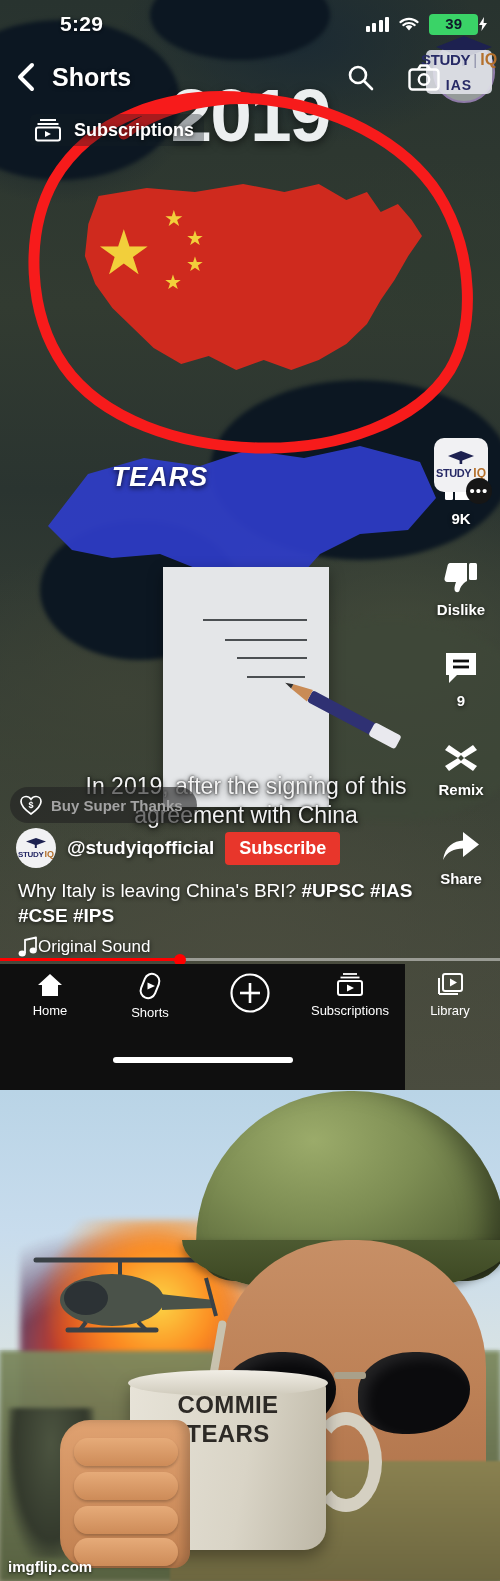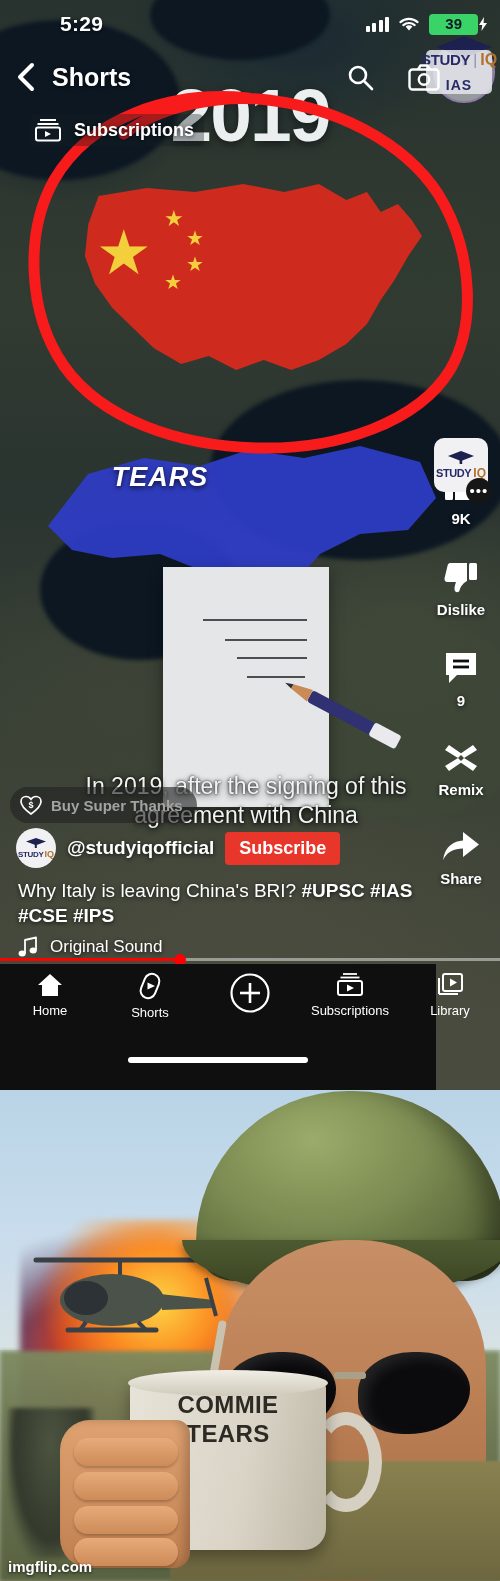--- a/index.html
+++ b/index.html
@@ -111,28 +111,28 @@
   .chan-av{width:40px;height:40px;border-radius:50%;background:#f1f1f3;display:flex;flex-direction:column;
     align-items:center;justify-content:center;overflow:hidden;}
   .chan-av .c-study{color:#272a66;font-size:8px;font-weight:bold;letter-spacing:-.3px;}
   .chan-av .c-iq{color:#b4702c;font-size:9px;font-weight:bold;}
   .chan-handle{color:#fff;font-size:19px;font-weight:bold;text-shadow:0 1px 4px rgba(0,0,0,.8);}
   .sub-btn{background:#e8362b;color:#fff;font-size:18px;font-weight:bold;border:none;border-radius:4px;padding:6px 14px;}
 
   .vid-title{position:absolute;left:18px;top:878px;width:400px;color:#fff;font-size:19px;line-height:1.32;
     text-shadow:0 1px 4px rgba(0,0,0,.8);}
   .vid-title b{font-weight:bold;}
-  .sound-row{position:absolute;left:18px;top:936px;display:flex;align-items:center;gap:12px;}
+  .sound-row{position:absolute;left:18px;top:936px;display:flex;align-items:center;}
   .sound-row span{color:#fff;font-size:17px;text-shadow:0 1px 4px rgba(0,0,0,.8);}
 
   .progress{position:absolute;left:0;bottom:129px;width:500px;height:3px;background:rgba(255,255,255,.45);}
   .progress .fill{position:absolute;left:0;top:0;height:3px;background:#ff0000;}
   .progress .knob{position:absolute;top:-4.5px;width:12px;height:12px;border-radius:50%;background:#ff0000;}
 
-  .navbar{position:absolute;left:0;bottom:0;width:436px;height:126px;background:#0f0f0f;}
+  .navbar{position:absolute;left:0;bottom:0;width:405px;height:126px;background:#0f0f0f;}
   .nav-items{position:absolute;left:0;top:8px;width:500px;display:flex;}
   .nav-item{flex:1;display:flex;flex-direction:column;align-items:center;gap:5px;}
   .nav-item .nl{color:#fff;font-size:13px;}
   .home-ind{position:absolute;left:50%;transform:translateX(-50%);bottom:27px;width:180px;height:6px;border-radius:3px;background:#fff;}
 
   
   .meme{position:absolute;left:0;top:1090px;width:500px;height:491px;overflow:hidden;
     background:linear-gradient(#bcd6e6 0%, #cfe0ea 30%, #b9c7bb 62%, #8f8f74 100%);}
   .sky{position:absolute;left:0;top:0;width:500px;height:260px;
     background:linear-gradient(#b9d4e6 0%,#c8dced 55%,#d7e2e4 100%);}

